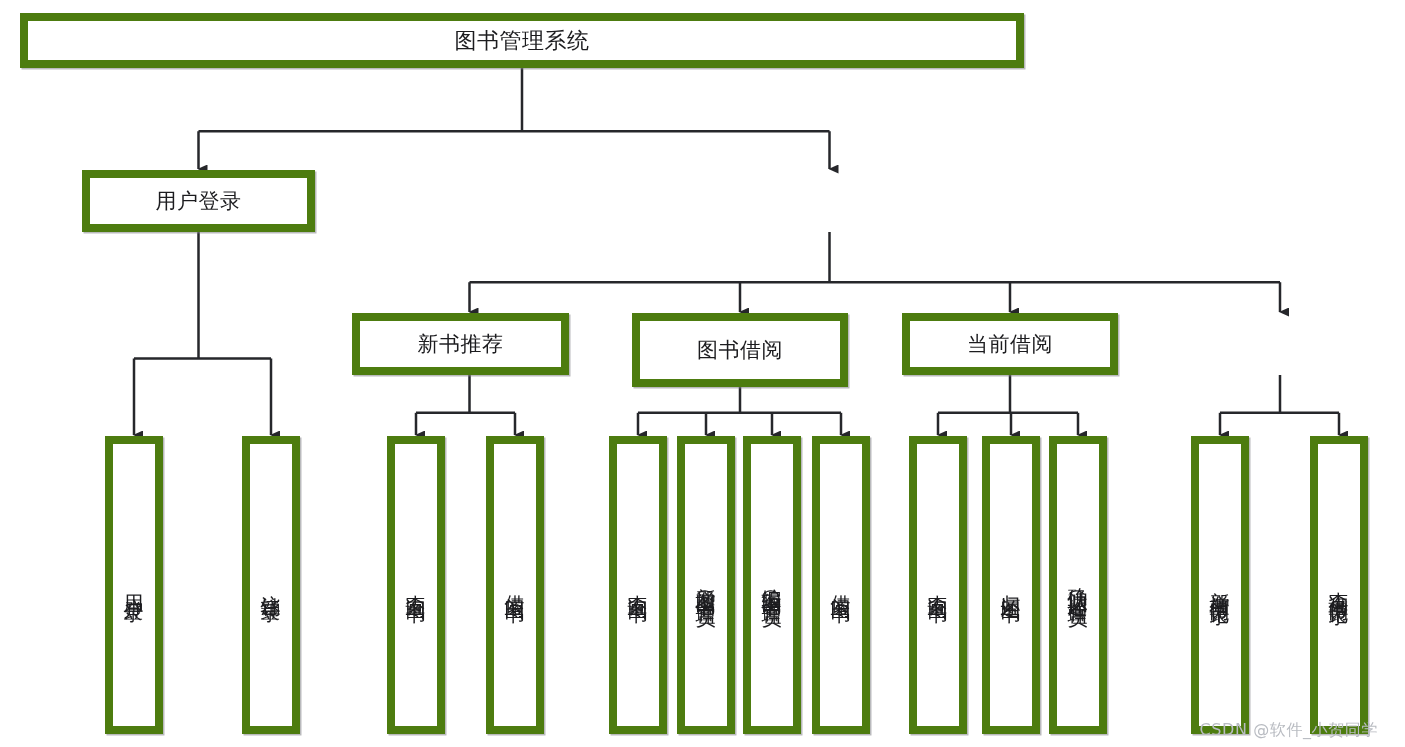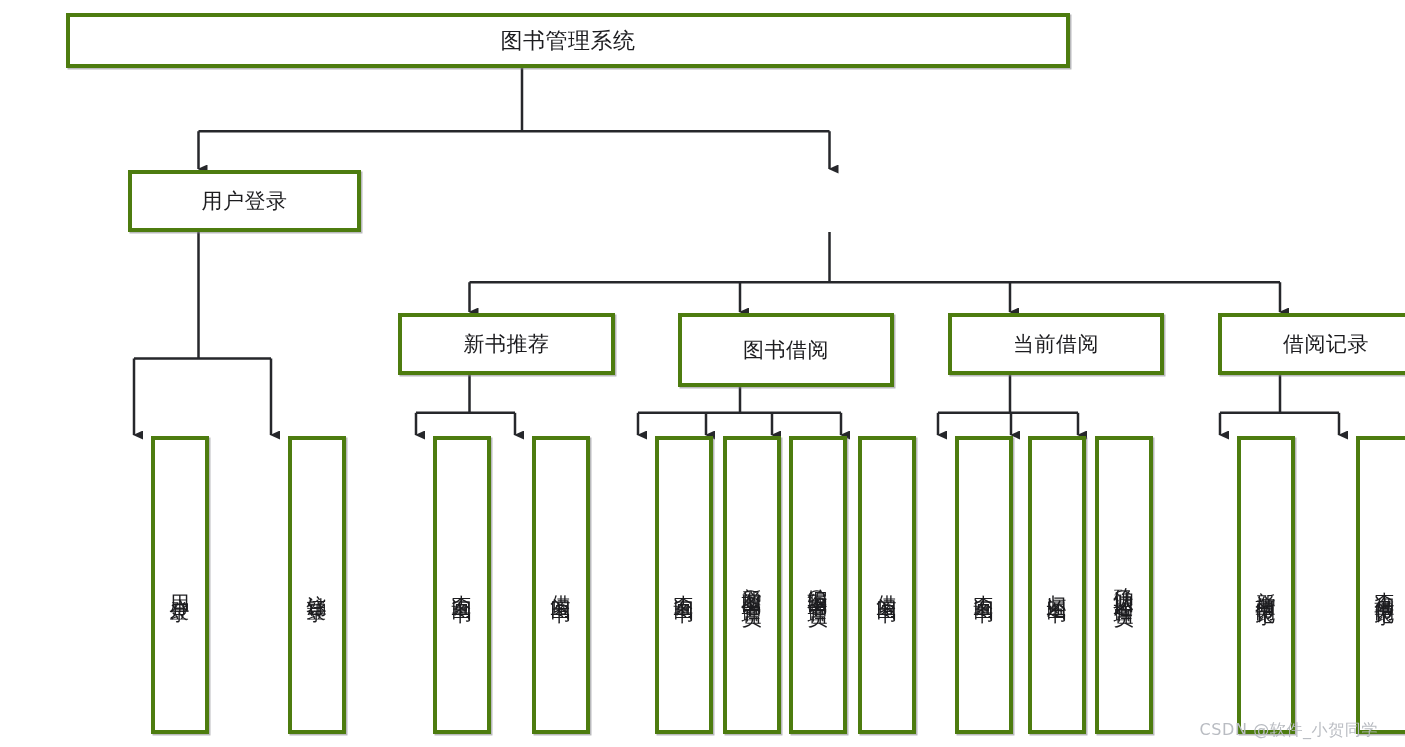--- a/index.html
+++ b/index.html
@@ -20,27 +20,26 @@
   #diagram-svg {
     position: absolute;
     top: 0;
     left: 0;
     width: 1405px;
     height: 747px;
   }
   .node-box {
     position: absolute;
     box-sizing: border-box;
-    border: 4px solid #4d7c0f;
+    border: 8px solid #4d7c0f;
     background: #ffffff;
     display: flex;
     align-items: center;
     justify-content: center;
     box-shadow: 1.5px 1.5px 0 rgba(130,130,135,0.55);
-    margin-left: 46px;
   }
   .node-label {
     color: #1c1c1f;
     font-size: 21px;
     line-height: 1.18;
     letter-spacing: 0.5px;
     white-space: nowrap;
     text-align: center;
     font-family: "DejaVu Sans", "Liberation Sans", sans-serif;
   }
@@ -116,23 +115,20 @@
 
   <div class="node-box" style="left: 352px; top: 313px; width: 217px; height: 62px;">
     <span class="node-label">新书推荐</span>
   </div>
   <div class="node-box" style="left: 632px; top: 313px; width: 216px; height: 74px;">
     <span class="node-label">图书借阅</span>
   </div>
   <div class="node-box" style="left: 902px; top: 313px; width: 216px; height: 62px;">
     <span class="node-label">当前借阅</span>
   </div>
-  <div class="node-box" style="left: 1172px; top: 313px; width: 216px; height: 62px;">
-    <span class="node-label">借阅记录</span>
-  </div>
 
   <div class="node-box vertical" style="left: 105px; top: 436px; width: 58px; height: 298px;">
     <span class="node-label">用户登录</span>
   </div>
   <div class="node-box vertical" style="left: 242px; top: 436px; width: 58px; height: 298px;">
     <span class="node-label">注销登录</span>
   </div>
 
   <div class="node-box vertical" style="left: 387px; top: 436px; width: 58px; height: 298px;">
     <span class="node-label">查询图书</span>

